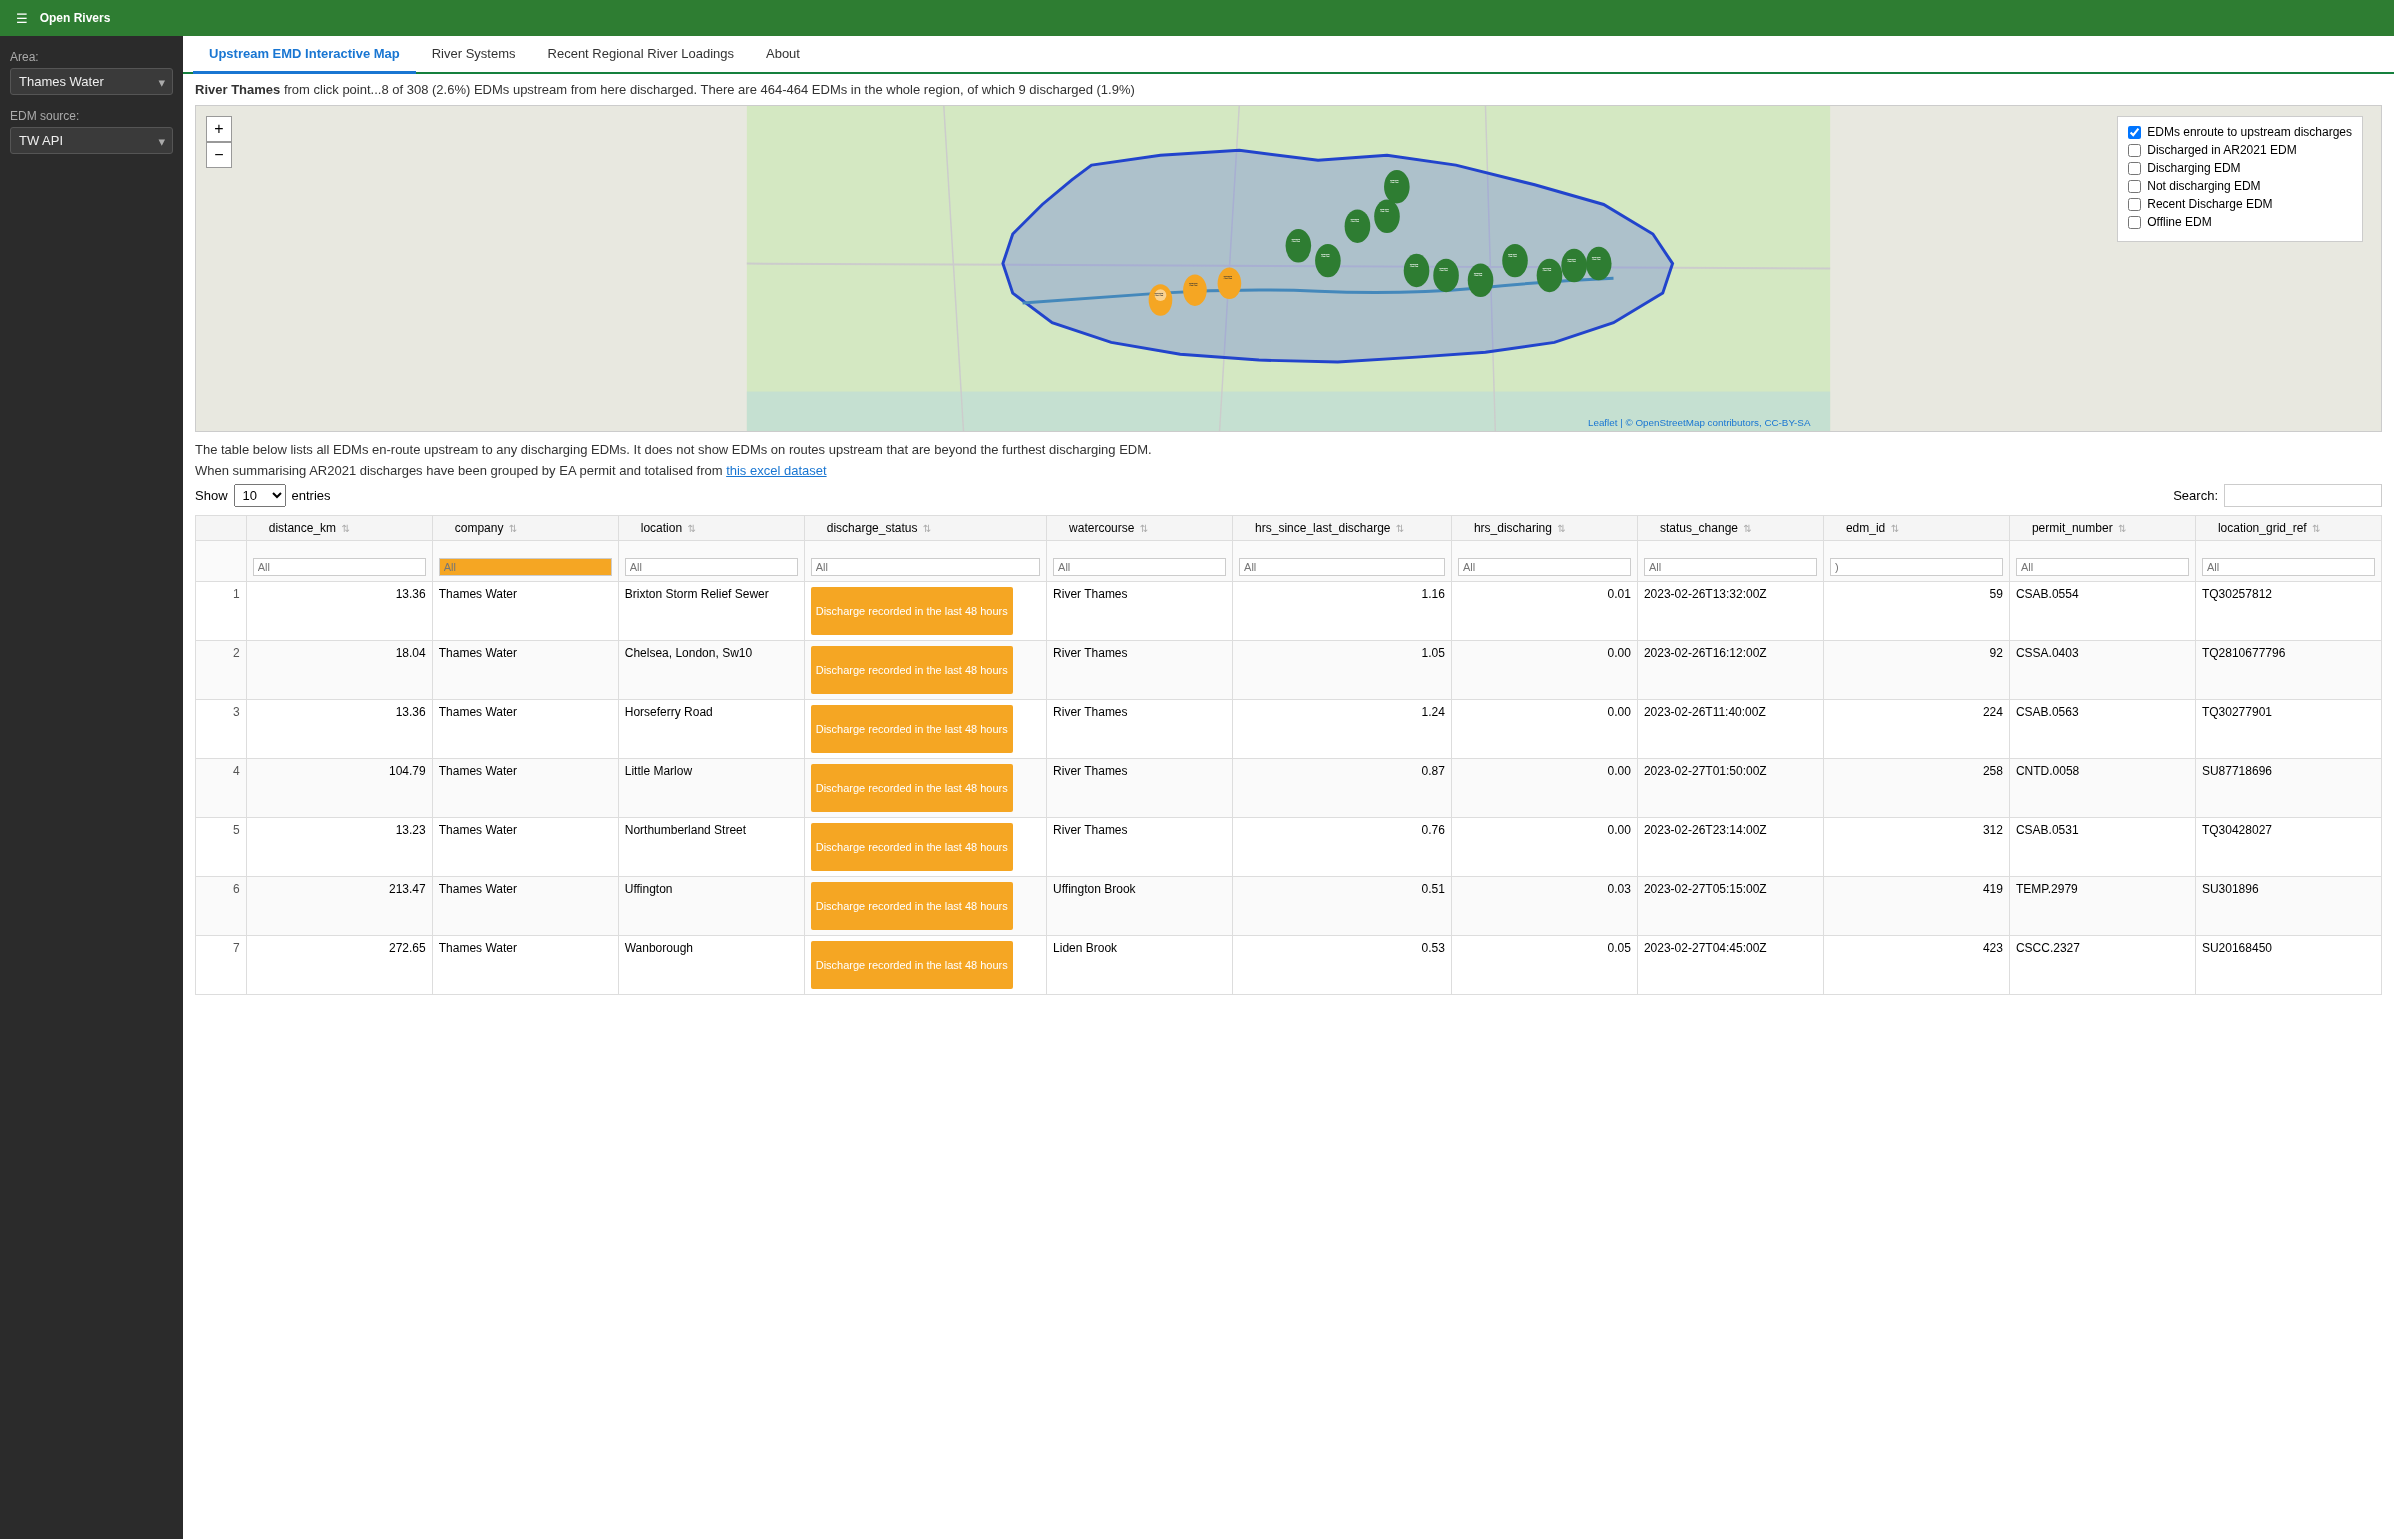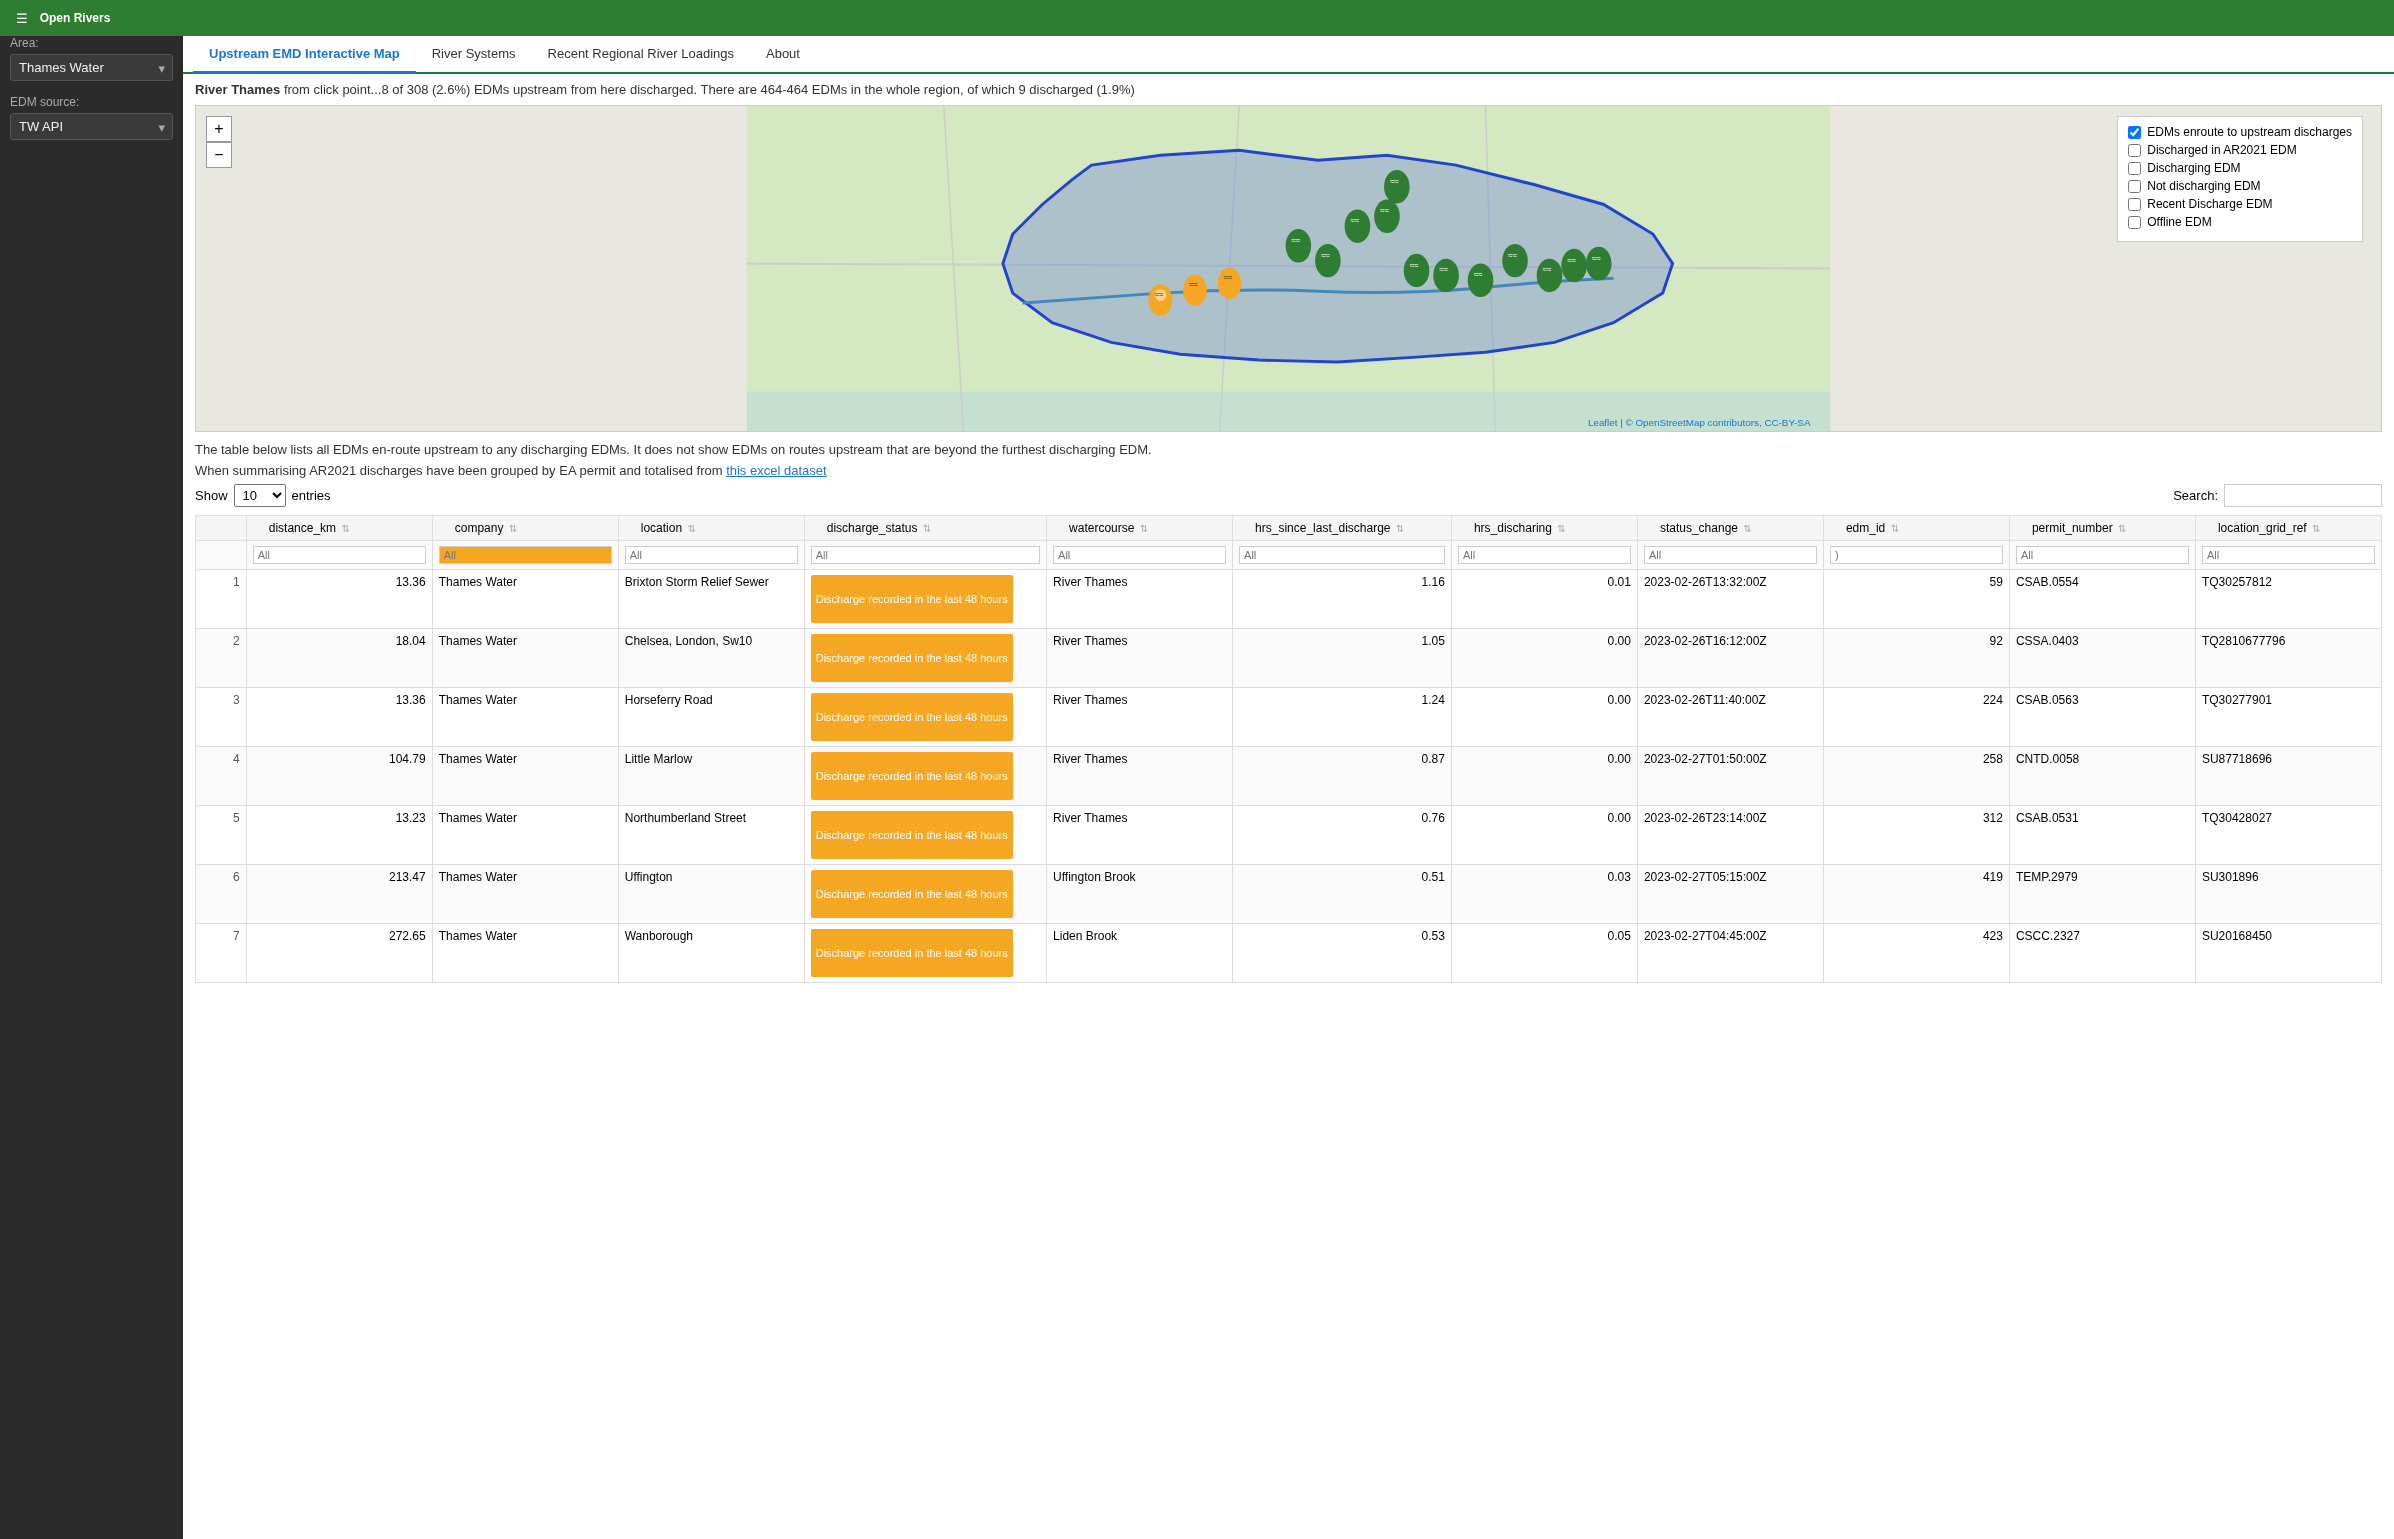--- a/index.html
+++ b/index.html
@@ -19,21 +19,21 @@
 
     
     #main-layout { display: flex; flex: 1; overflow: hidden; }
 
     
     #sidebar {
       background: #2b2b2b;
       color: #ccc;
       width: 183px;
       flex-shrink: 0;
-      padding: 0 10px;
+      padding: 14px 10px;
       display: flex;
       flex-direction: column;
       gap: 14px;
     }
     #sidebar label { font-size: 12px; color: #aaa; display: block; margin-bottom: 4px; }
     #sidebar select {
       width: 100%;
       padding: 5px 8px;
       background: #3a3a3a;
       color: #eee;
@@ -185,20 +185,21 @@
     }
     .data-table th .sort-icon { color: #aaa; font-size: 10px; margin-left: 2px; }
     .data-table td { border: 1px solid #ddd; padding: 5px 6px; vertical-align: top; }
     .data-table tr:nth-child(even) td { background: #fafafa; }
     .data-table .filter-row td input {
       width: 100%;
       border: 1px solid #ccc;
       padding: 2px 4px;
       font-size: 11px;
       background: #fff;
+      margin-top: 12px;
     }
     .discharge-badge {
       background: #f5a623;
       color: white;
       padding: 18px 5px;
       border-radius: 2px;
       font-size: 11px;
       display: inline-block;
     }
     .row-num { color: #555; text-align: right; }

